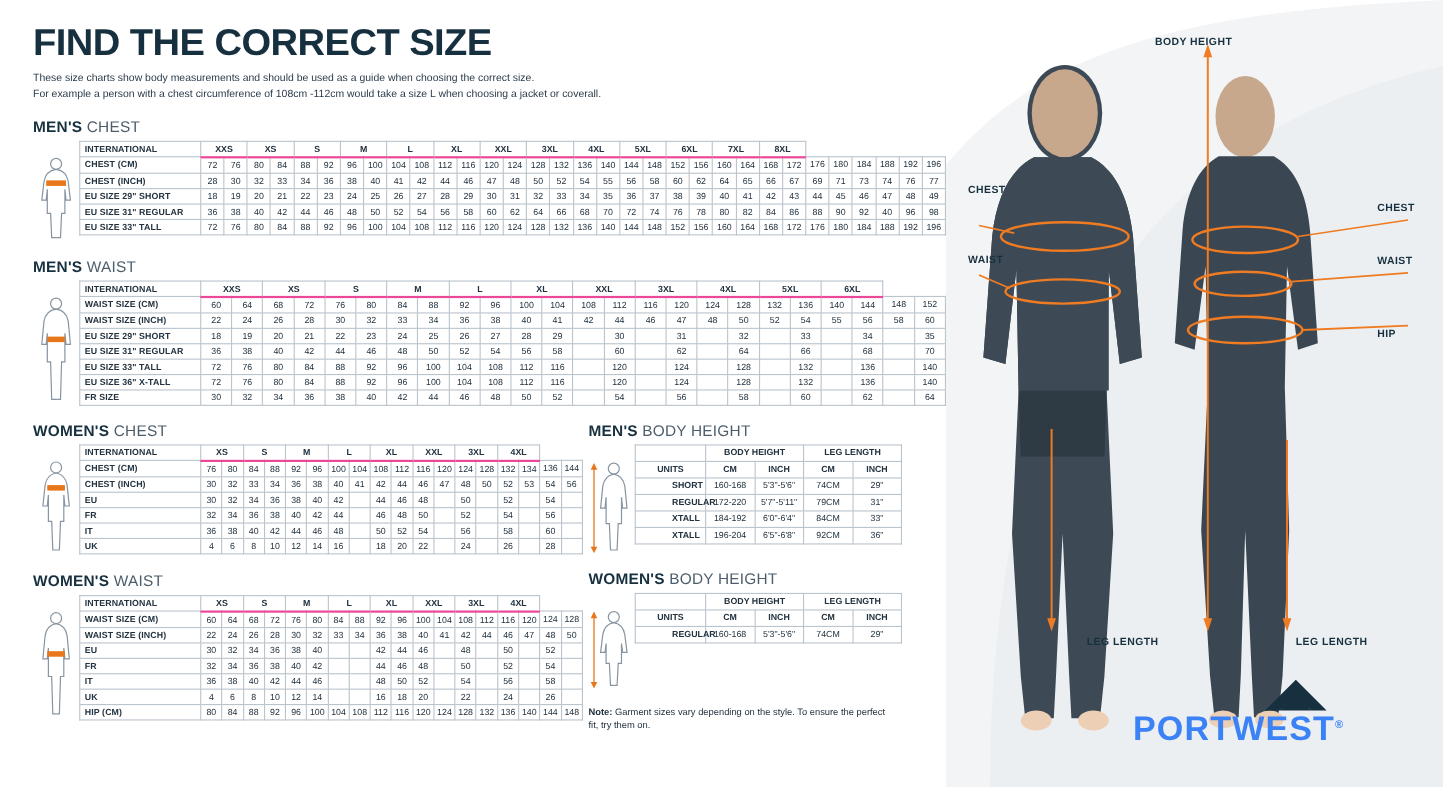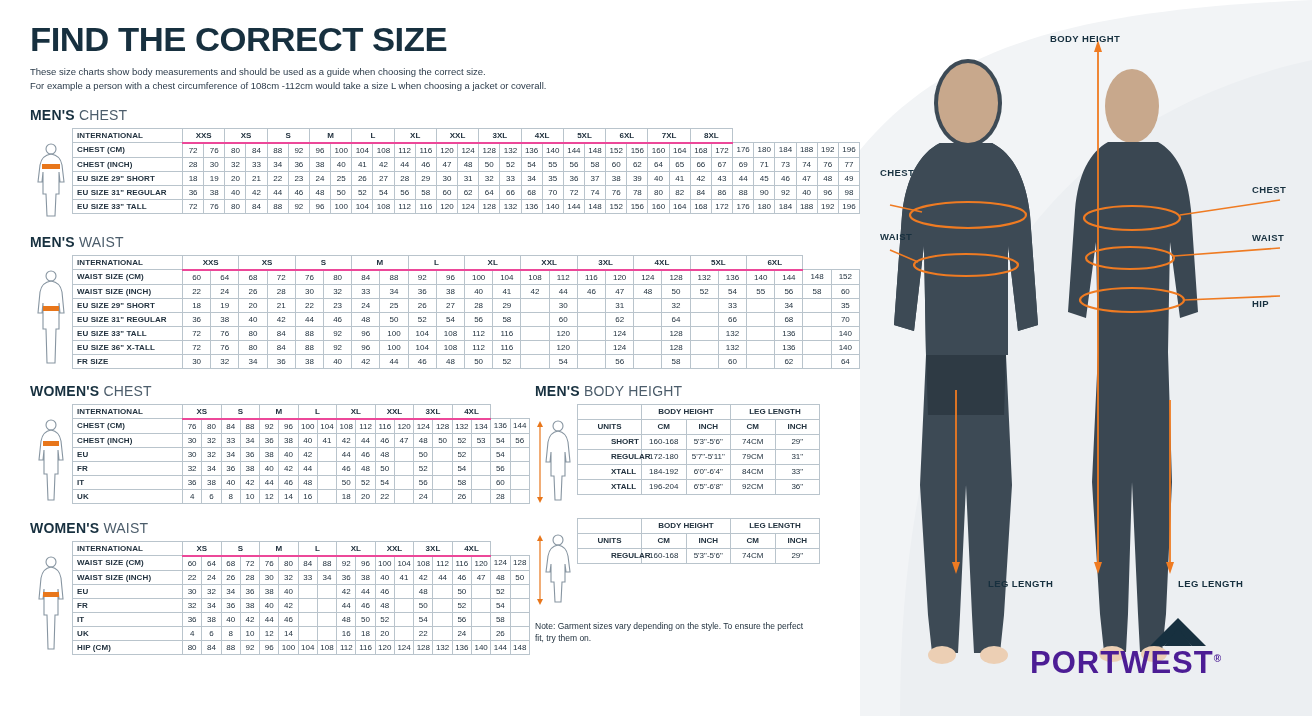--- a/index.html
+++ b/index.html
@@ -64,33 +64,33 @@
 
   table.bh { border-collapse:collapse; font-size:8px; width:100%; table-layout:fixed; }
   table.bh th, table.bh td {
     border:1px solid #b9c4cc; text-align:center; padding:1px 0; height:14px; line-height:12px;
     color:#22323f;
   }
   table.bh .lbl { text-align:left; font-weight:bold;padding-left:33px; }
   table.bh thead th { font-weight:bold; }
 
   .note { font-size:8.5px; line-height:1.45; color:#22323f; margin-top:10px; width:270px; }
-  .note b { font-weight:normal; }
+  .note b { font-weight:bold; }
 
   
   .right {
     position:absolute; left:860px; top:0; width:452px; height:716px;
     overflow:hidden;
   }
   .swoosh { position:absolute; inset:0; }
 
   .callout { position:absolute; font-size:9.5px; font-weight:bold; color:#17303f; letter-spacing:0.4px; }
 
   .logo { position:absolute; left:1030px; top:645px; width:260px; }
-  .logo-text { font-size:31px; font-weight:bold; letter-spacing:1px; color:#4c1d95; }
+  .logo-text { font-size:31px; font-weight:bold; letter-spacing:1px; color:#3b82f6; }
   .logo-mark { position:absolute; left:118px; top:-27px; }
 
   .reg { font-size:10px; vertical-align:super; }
 </style>
 </head>
 <body>
 
 <div class="page">
 
   <div class="left">
@@ -943,21 +943,21 @@
                 <tbody>
                     <tr>
                       <td class="lbl">SHORT</td>
                       <td>160-168</td>
                       <td>5'3"-5'6"</td>
                       <td>74CM</td>
                       <td>29"</td>
                     </tr>
                     <tr>
                       <td class="lbl">REGULAR</td>
-                      <td>172-180</td>
+                      <td>172-220</td>
                       <td>5'7"-5'11"</td>
                       <td>79CM</td>
                       <td>31"</td>
                     </tr>
                     <tr>
                       <td class="lbl">XTALL</td>
                       <td>184-192</td>
                       <td>6'0"-6'4"</td>
                       <td>84CM</td>
                       <td>33"</td>
@@ -969,20 +969,24 @@
                       <td>92CM</td>
                       <td>36"</td>
                     </tr>
                   </tbody>
               </table>
             </div>
           </div>
         </div>
 
         <div class="block">
+          <div class="sect-title">
+            <span>WOMEN'S</span>
+            <span class="light">BODY HEIGHT</span>
+          </div>
           <div class="block-row">
             <div class="figure">
               <svg width="42" height="74" viewBox="0 0 42 74">
                 <g fill="none" stroke="#8795a1" stroke-width="1.1">
                   <circle cx="23" cy="8" r="5"></circle>
                   <path d="M23 13 C17 14 14 18 13 24 L11 40 L15 40 L16 32 L16 50 L19 50 L20 70 L23 70"></path>
                   <path d="M23 13 C29 14 32 18 33 24 L35 40 L31 40 L30 32 L30 50 L27 50 L26 70 L23 70"></path>
                 </g>
                 <g stroke="#e8761a" stroke-width="1.2" fill="none">
                   <line x1="5" y1="6" x2="5" y2="70"></line>

